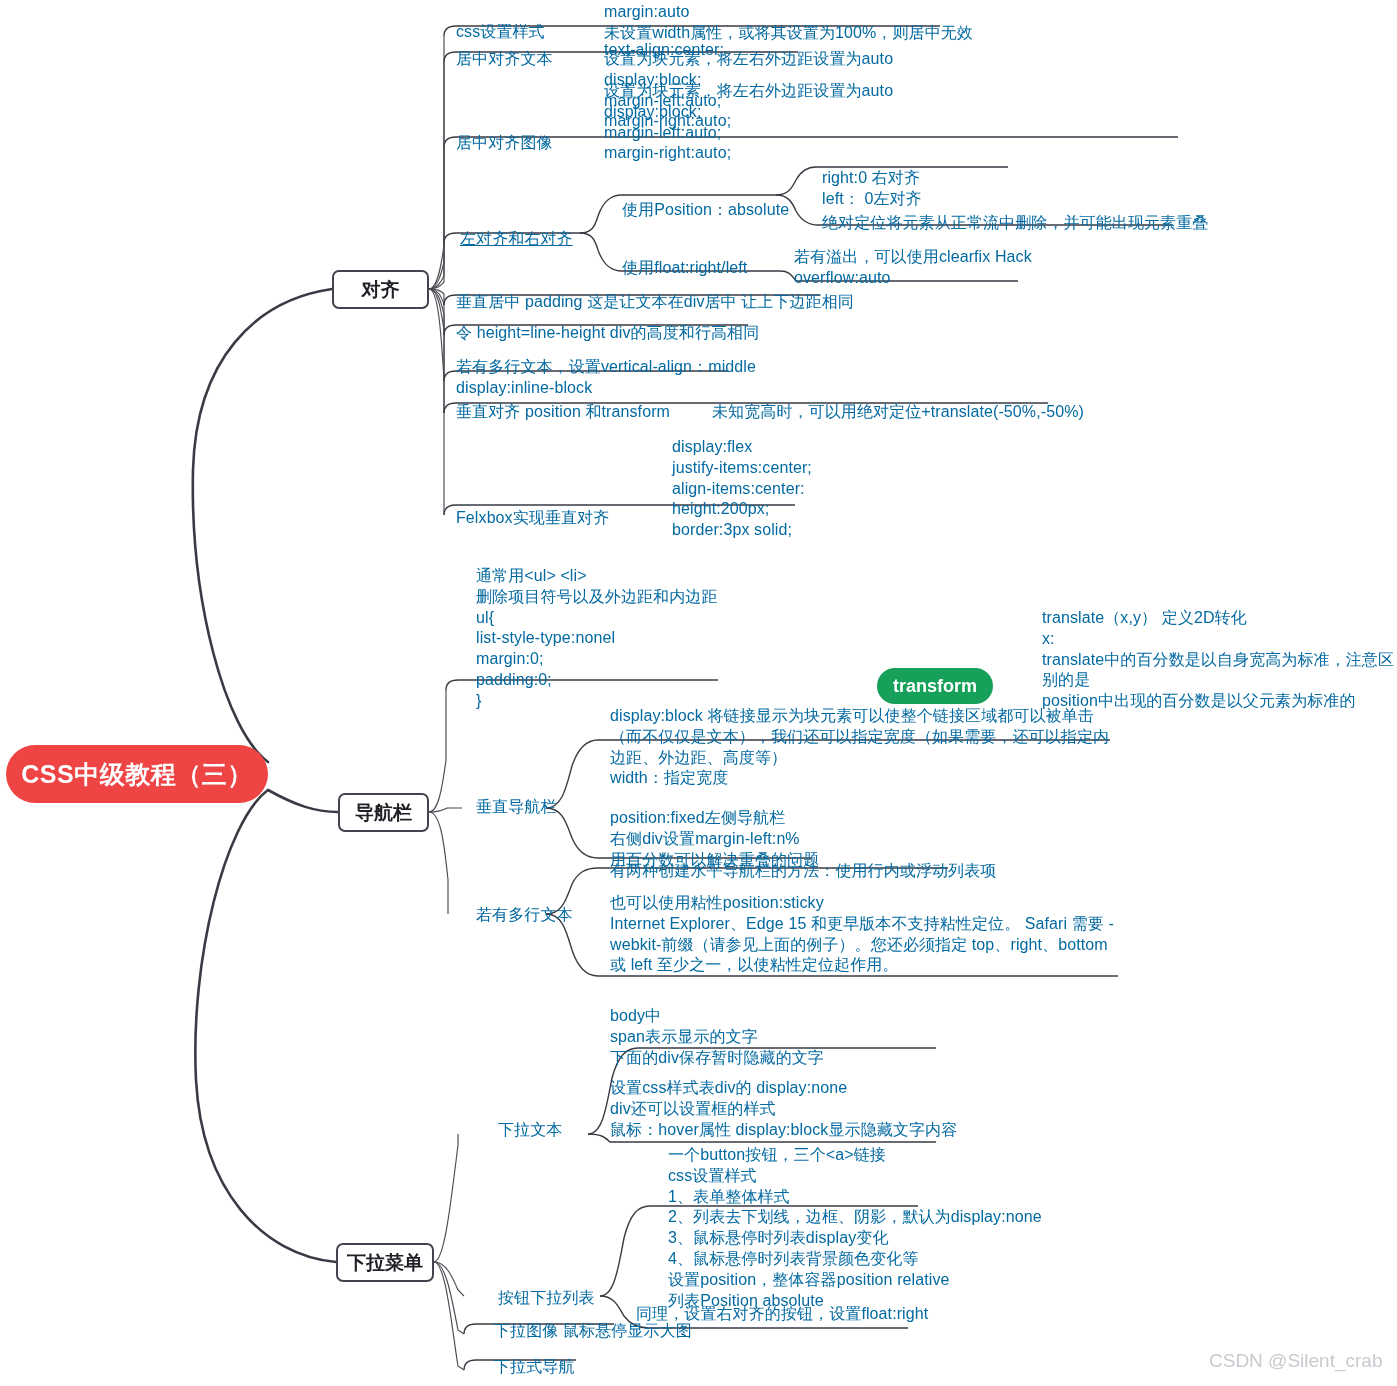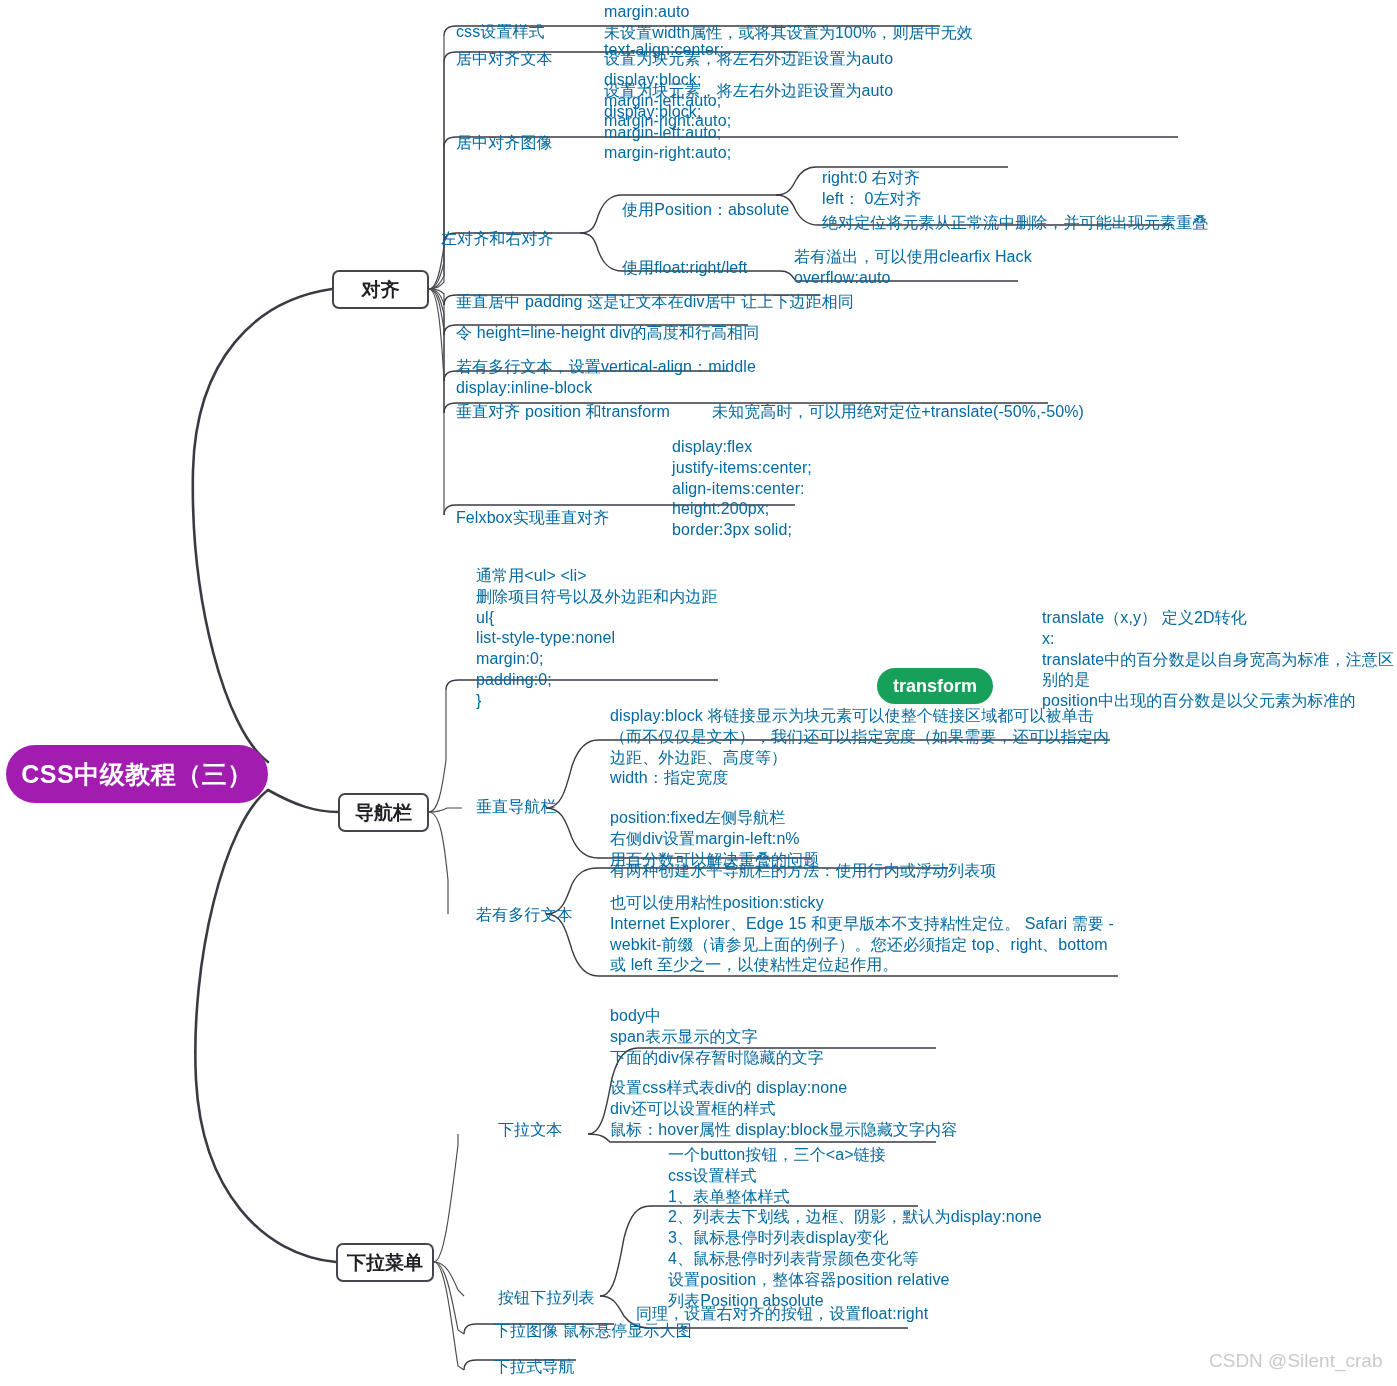--- a/index.html
+++ b/index.html
@@ -22,21 +22,21 @@
     pointer-events: none;
   }
   svg.links path { fill: none; stroke: #3a3a44; stroke-width: 1.4; }
   svg.links path.trunk { stroke-width: 2.6; stroke-linecap: round; }
   svg.links path.thin { stroke-width: 1.15; stroke: #4a4a52; }
 
   
   .root-node {
     position: absolute;
     display: flex; align-items: center; justify-content: center;
-    background: #a21caf;
+    background: #ef4444;
     border-radius: 34px;
     color: #ffffff;
     font-size: 25px;
     font-weight: bold;
     letter-spacing: 0.5px;
     white-space: nowrap;
   }
   
   .branch-node {
     position: absolute;
@@ -161,21 +161,21 @@
 margin-left:auto;
 margin-right:auto;</div>
   <div class="leaf" style="left:604px; top:40px;">text-align:center;</div>
 
   <div class="leaf" style="left:456px; top:133px;">居中对齐图像</div>
   <div class="leaf" style="left:604px; top:81px;">设置为块元素，将左右外边距设置为auto
 display:block;
 margin-left:auto;
 margin-right:auto;</div>
 
-  <div class="leaf" style="left:441px; top:229px;">左对齐和右对齐</div>
+  <div class="leaf" style="left:460px; top:229px;text-decoration:underline;">左对齐和右对齐</div>
 
   <div class="leaf" style="left:622px; top:200px;">使用Position：absolute</div>
   <div class="leaf" style="left:822px; top:168px;">right:0 右对齐
 left： 0左对齐</div>
   <div class="leaf" style="left:822px; top:213px;">绝对定位将元素从正常流中删除，并可能出现元素重叠</div>
 
   <div class="leaf" style="left:622px; top:258px;">使用float:right/left</div>
   <div class="leaf" style="left:794px; top:247px;">若有溢出，可以使用clearfix Hack
 overflow:auto</div>
 

